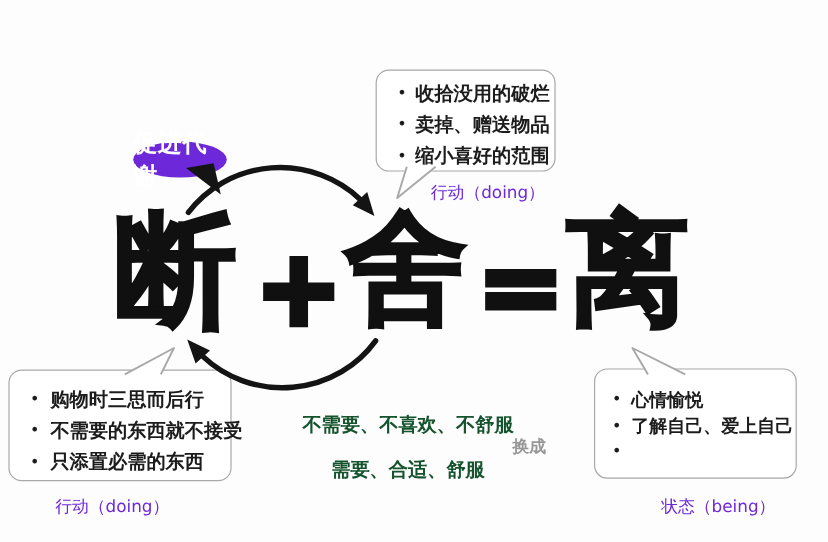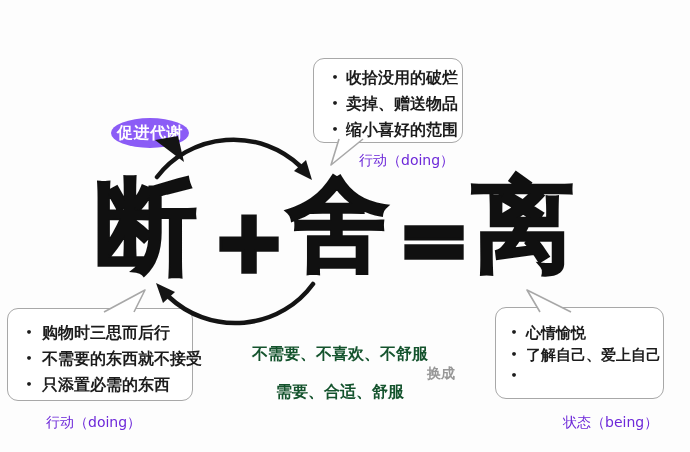--- a/index.html
+++ b/index.html
@@ -48,31 +48,31 @@
   .mode-label {
     position: absolute;
     font-size: 14px;
     font-weight: normal;
     color: #6d28d9;
     white-space: nowrap;
     z-index: 3;
   }
   .label-top    { left: 359px; top: 152px; }
   .label-left   { left: 46px;  top: 414px; }
-  .label-right  { left: 551px; top: 414px; margin-left: 12px; }
+  .label-right  { left: 551px; top: 414px; }
 
   
   .metabolism {
     position: absolute;
     left: 111px; top: 118px;
     width: 78px; height: 30px;
-    background: #8b5cf6;
+    background: #6d28d9;
     border-radius: 50%;
     color: #ffffff;
-    font-size: 16px;
+    font-size: 20px;
     font-weight: bold;
     display: flex;
     align-items: center;
     justify-content: center;
     z-index: 3;
     letter-spacing: 0.5px;
   }
 
   
   .eq-char, .eq-op {

